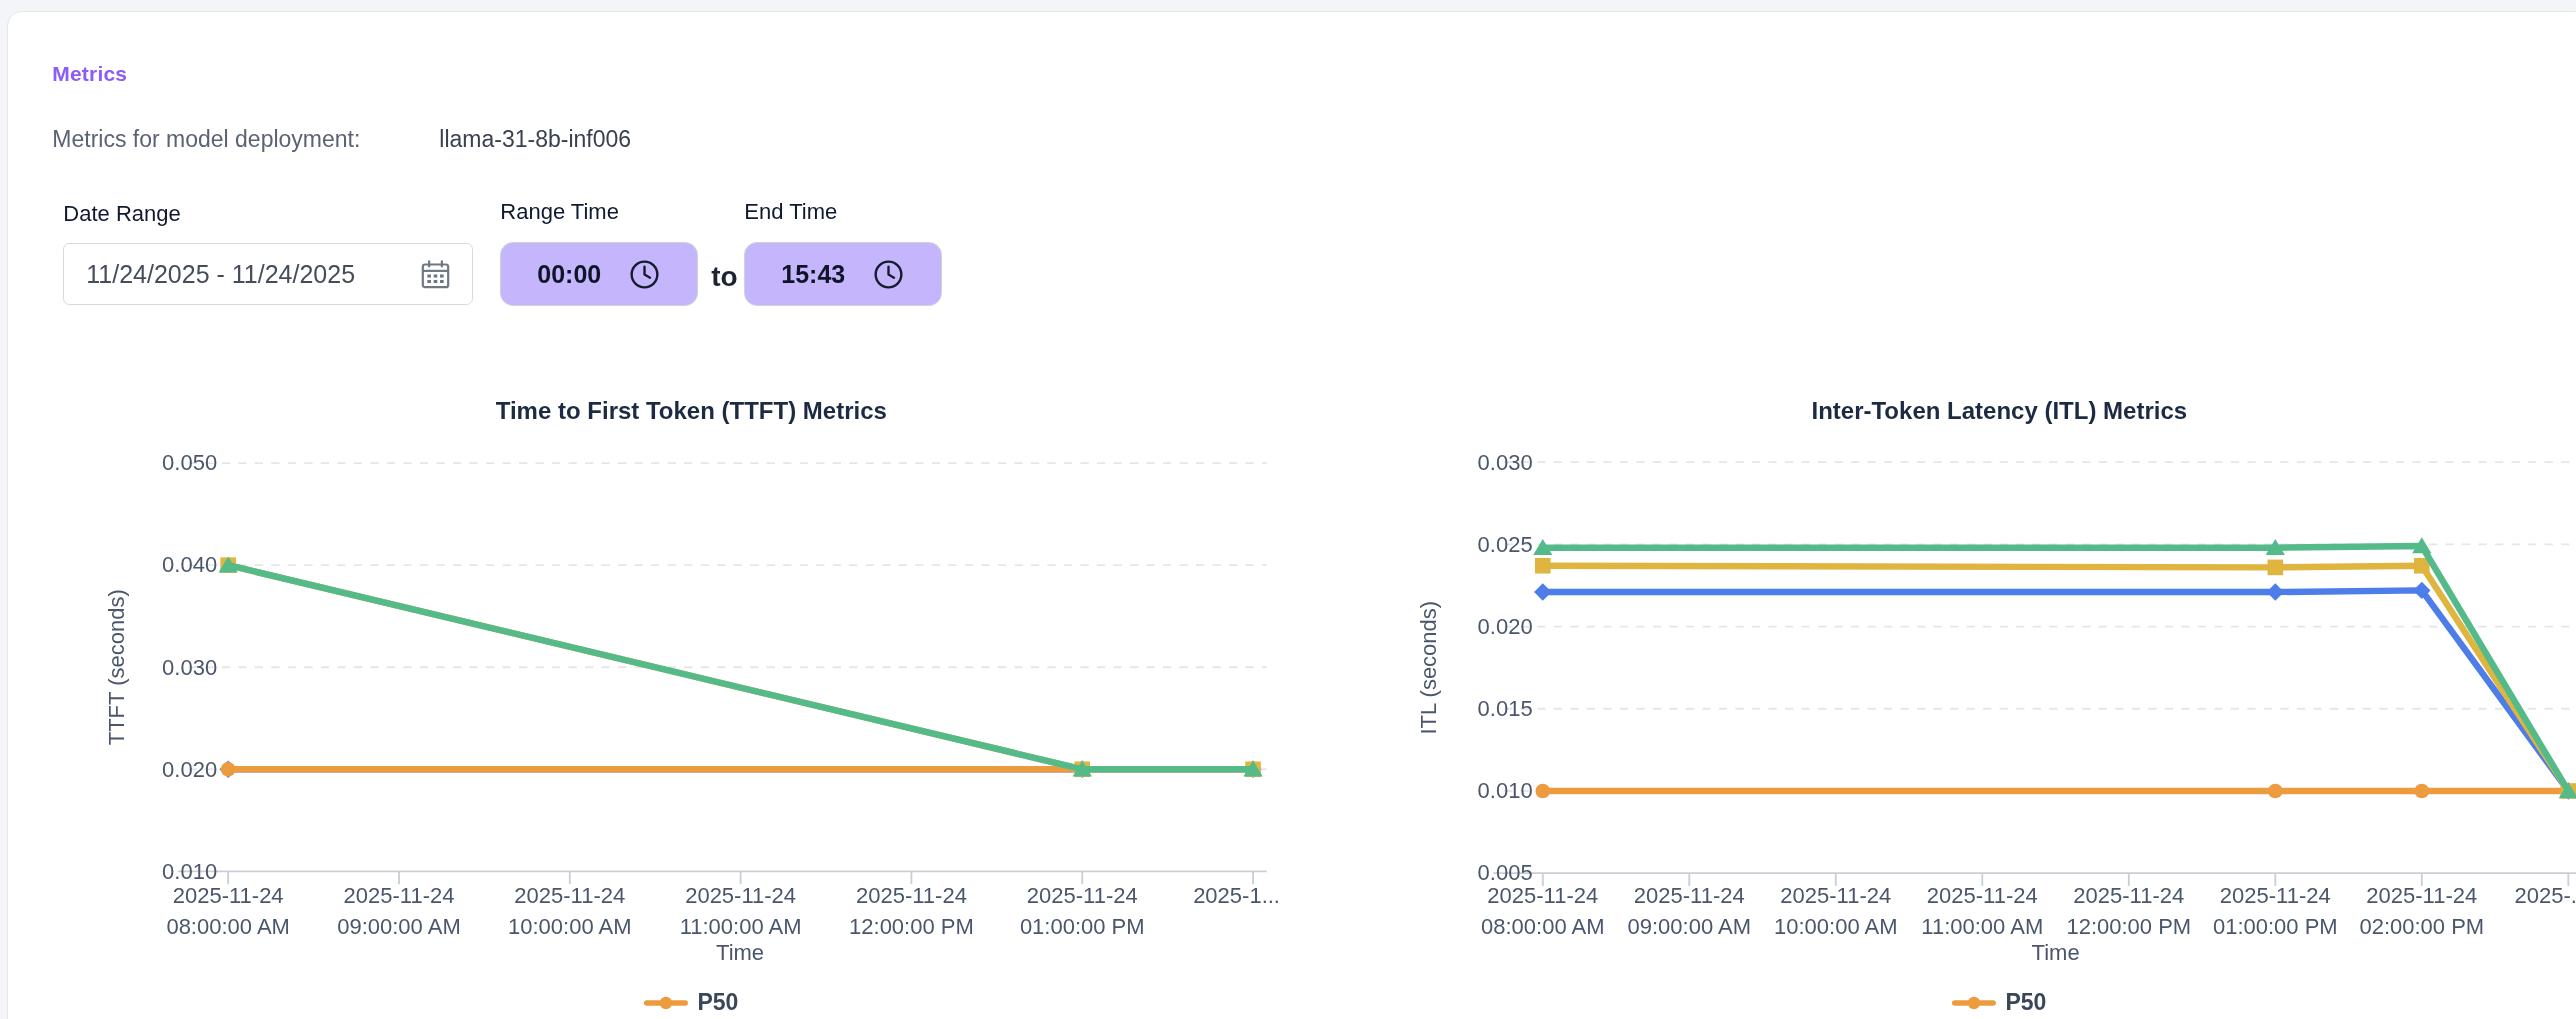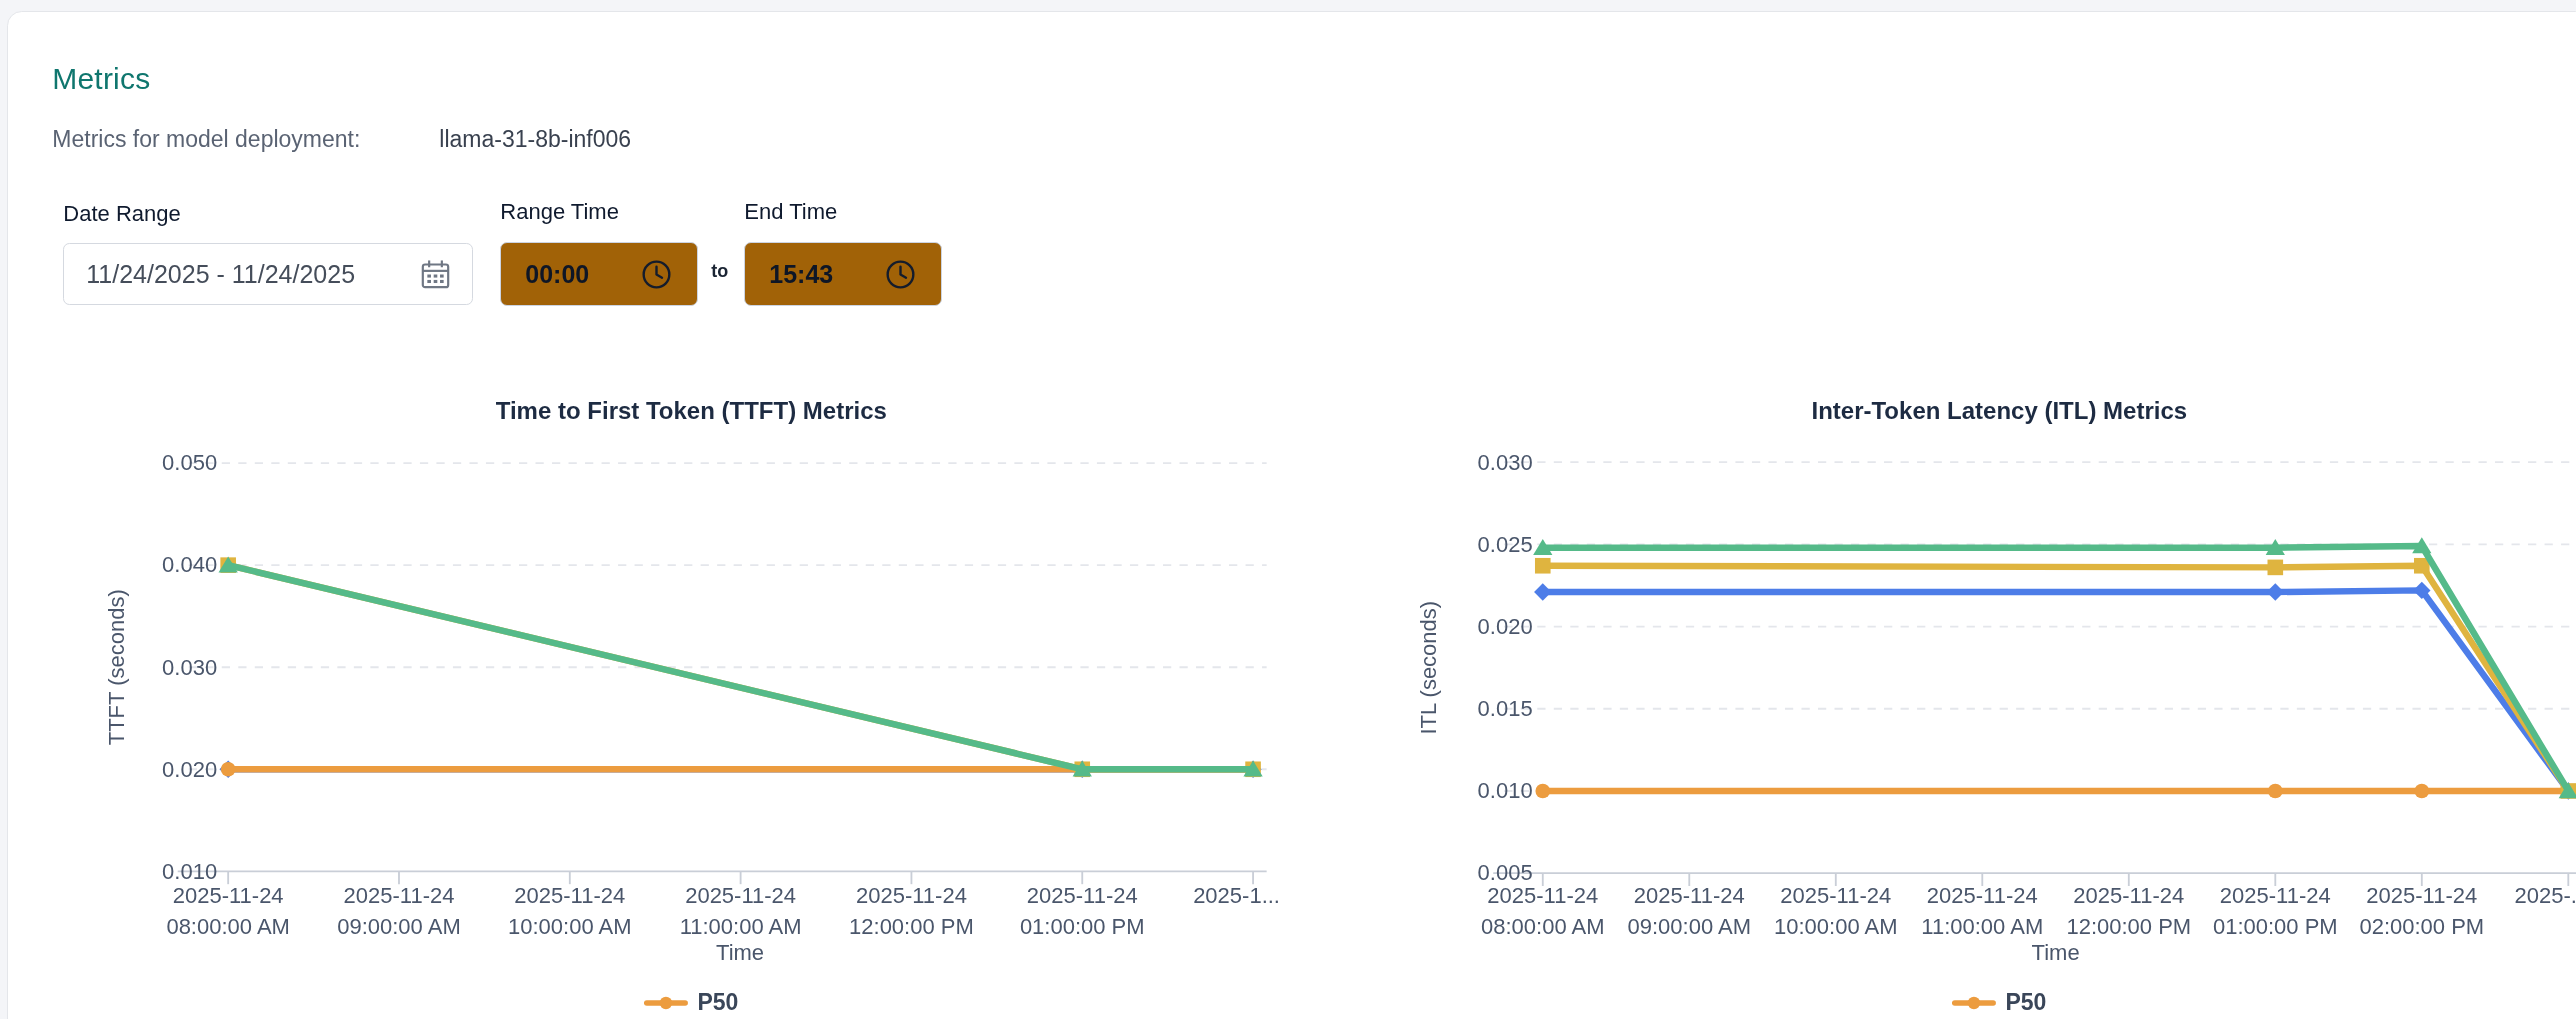--- a/index.html
+++ b/index.html
@@ -1,33 +1,33 @@
 <!DOCTYPE html>
 <html style="font-size:14.7px"><head>
 <meta charset="utf-8">
 <style>
   * { margin:0; padding:0; box-sizing:border-box; }
   html,body { width:2576px; height:1019px; overflow:hidden;
     font-family:"Liberation Sans", sans-serif; background:#f4f5f8; }
   .card { position:absolute; left:7.3px; top:11px; width:2574px; height:1014px;
     background:#ffffff; border:0.9px solid #e4e6ea; border-radius:14.7px 5.5px 0 0; }
-  .page-title { position:absolute; left:44px; top:50px; font-size:30px; font-weight:normal;
-    color:#0f766e; letter-spacing:0.2px; }
+  .page-title { position:absolute; left:44px; top:50px; font-size:21px; font-weight:bold;
+    color:#8b5cf6; letter-spacing:0.2px; }
   .dep-label { position:absolute; left:44px; top:114px; font-size:23px; color:#5a6373; }
   .dep-value { position:absolute; left:431px; top:114px; font-size:23px; color:#39414f; }
   .ctrl-label { position:absolute; font-size:22px; font-weight:normal; color:#0f1a2e; }
   .date-input { position:absolute; left:55px; top:231px; width:410px; height:62px;
     background:#ffffff; border:0.9px solid #d5d9e0; border-radius:6.4px;
     display:flex; align-items:center; padding:8px 22px; }
   .date-input span { font-size:25px; color:#454d5a; flex:1; }
   .time-input { position:absolute; top:230px; width:198px; height:64px;
-    background:#a16207; border:0.9px solid #ccd4e2; border-radius:7px;
-    display:flex; align-items:center; padding:0 24px; }
+    background:#c4b5fd; border:0.9px solid #ccd4e2; border-radius:13px;
+    display:flex; align-items:center; padding:0 36px; }
   .time-input span { font-size:25px; font-weight:bold; color:#0e1626; flex:1; }
-  .to-label { position:absolute; left:703px; top:249px; font-size:18px; font-weight:bold; color:#1a2433; }
+  .to-label { position:absolute; left:703px; top:249px; font-size:28px; font-weight:bold; color:#1a2433; }
   .chart { position:absolute; top:385px; width:1288px; height:634px; }
   .chart-title { position:absolute; top:0; transform:translateX(-50%); white-space:nowrap;
     font-size:24px; font-weight:bold; color:#1d2b42; }
   .plot { position:absolute; left:0; top:0; width:1288px; height:634px; }
   .plot text.tick { font-size:24px; fill:#4a566b; font-family:"Liberation Sans",sans-serif; }
   .plot text.axis-title { font-size:24px; fill:#4a566b; font-family:"Liberation Sans",sans-serif; }
   .legend { position:absolute; top:592px; transform:translateX(-50%);
     display:flex; align-items:center; gap:42px;flex-direction:column; }
   .legend-item { display:flex; align-items:center; gap:9.2px; cursor:pointer; }
   .legend-item span { font-size:23px; font-weight:bold; color:#3a4659; }

